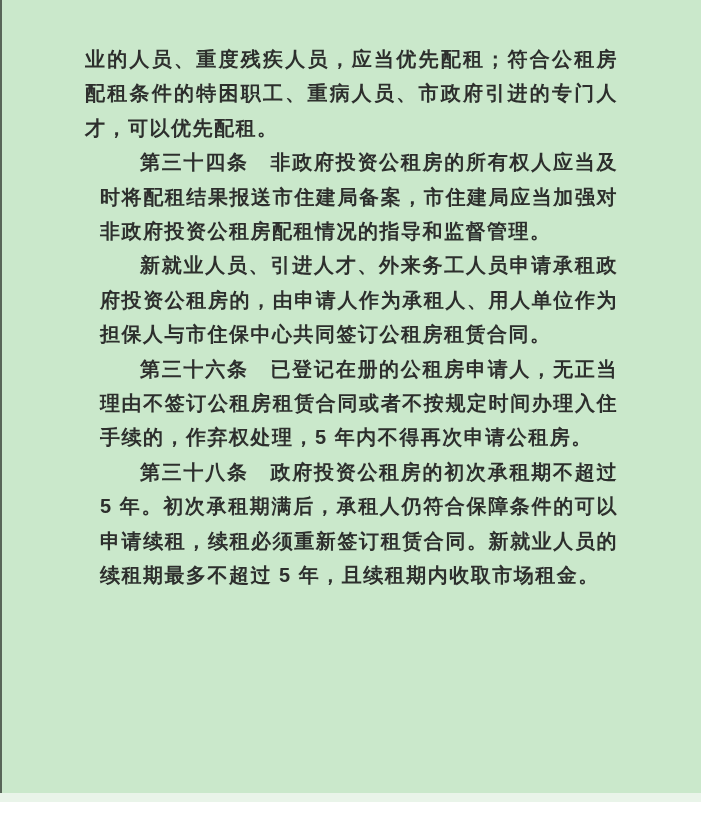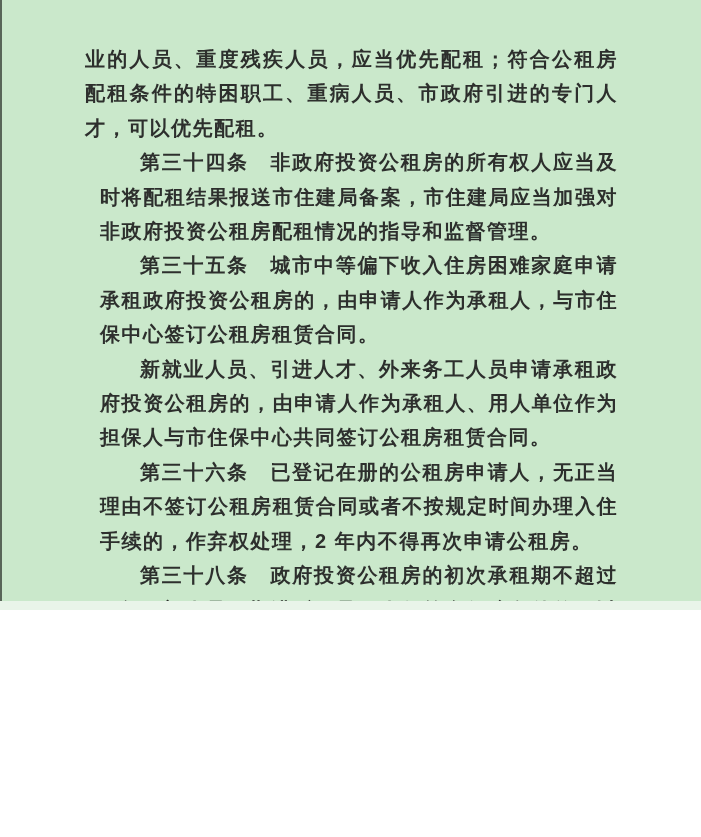--- a/index.html
+++ b/index.html
@@ -3,21 +3,21 @@
 <meta charset="utf-8">
 <style>
   html, body {
     margin: 0;
     padding: 0;
     background: #ffffff;
   }
   .page {
     position: relative;
     width: 701px;
-    height: 610px;
+    height: 802px;
     background: #cae8cb;
     overflow: hidden;
     font-family: "Liberation Sans", sans-serif;
   }
   .left-edge {
     position: absolute;
     left: 0;
     top: 0;
     width: 2px;
     height: 828px;
@@ -72,23 +72,22 @@
 </style>
 </head>
 <body>
 
 <div class="page">
   <div class="left-edge"></div>
 
   <div class="content" id="paragraphs">
       <p class="">业的人员、重度残疾人员，应当优先配租；符合公租房配租条件的特困职工、重病人员、市政府引进的专门人才，可以优先配租。</p>
       <p class="indent">第三十四条　非政府投资公租房的所有权人应当及时将配租结果报送市住建局备案，市住建局应当加强对非政府投资公租房配租情况的指导和监督管理。</p>
-      <p class="indent">第三十五条　城市中等偏下收入住房困难家庭申请承租政府投资公租房的，由申请人作为承租人，与市住保中心签订公租房租赁合同。</p>
       <p class="indent">新就业人员、引进人才、外来务工人员申请承租政府投资公租房的，由申请人作为承租人、用人单位作为担保人与市住保中心共同签订公租房租赁合同。</p>
-      <p class="indent">第三十六条　已登记在册的公租房申请人，无正当理由不签订公租房租赁合同或者不按规定时间办理入住手续的，作弃权处理，2 年内不得再次申请公租房。</p>
+      <p class="indent">第三十六条　已登记在册的公租房申请人，无正当理由不签订公租房租赁合同或者不按规定时间办理入住手续的，作弃权处理，5 年内不得再次申请公租房。</p>
       <p class="indent">第三十八条　政府投资公租房的初次承租期不超过 5 年。初次承租期满后，承租人仍符合保障条件的可以申请续租，续租必须重新签订租赁合同。新就业人员的续租期最多不超过 5 年，且续租期内收取市场租金。</p>
     </div>
 
   <div class="footer">
     <span class="page-number">— 13 —</span>
   </div>
 
   <div class="bottom-strip"></div>
 </div>
 

